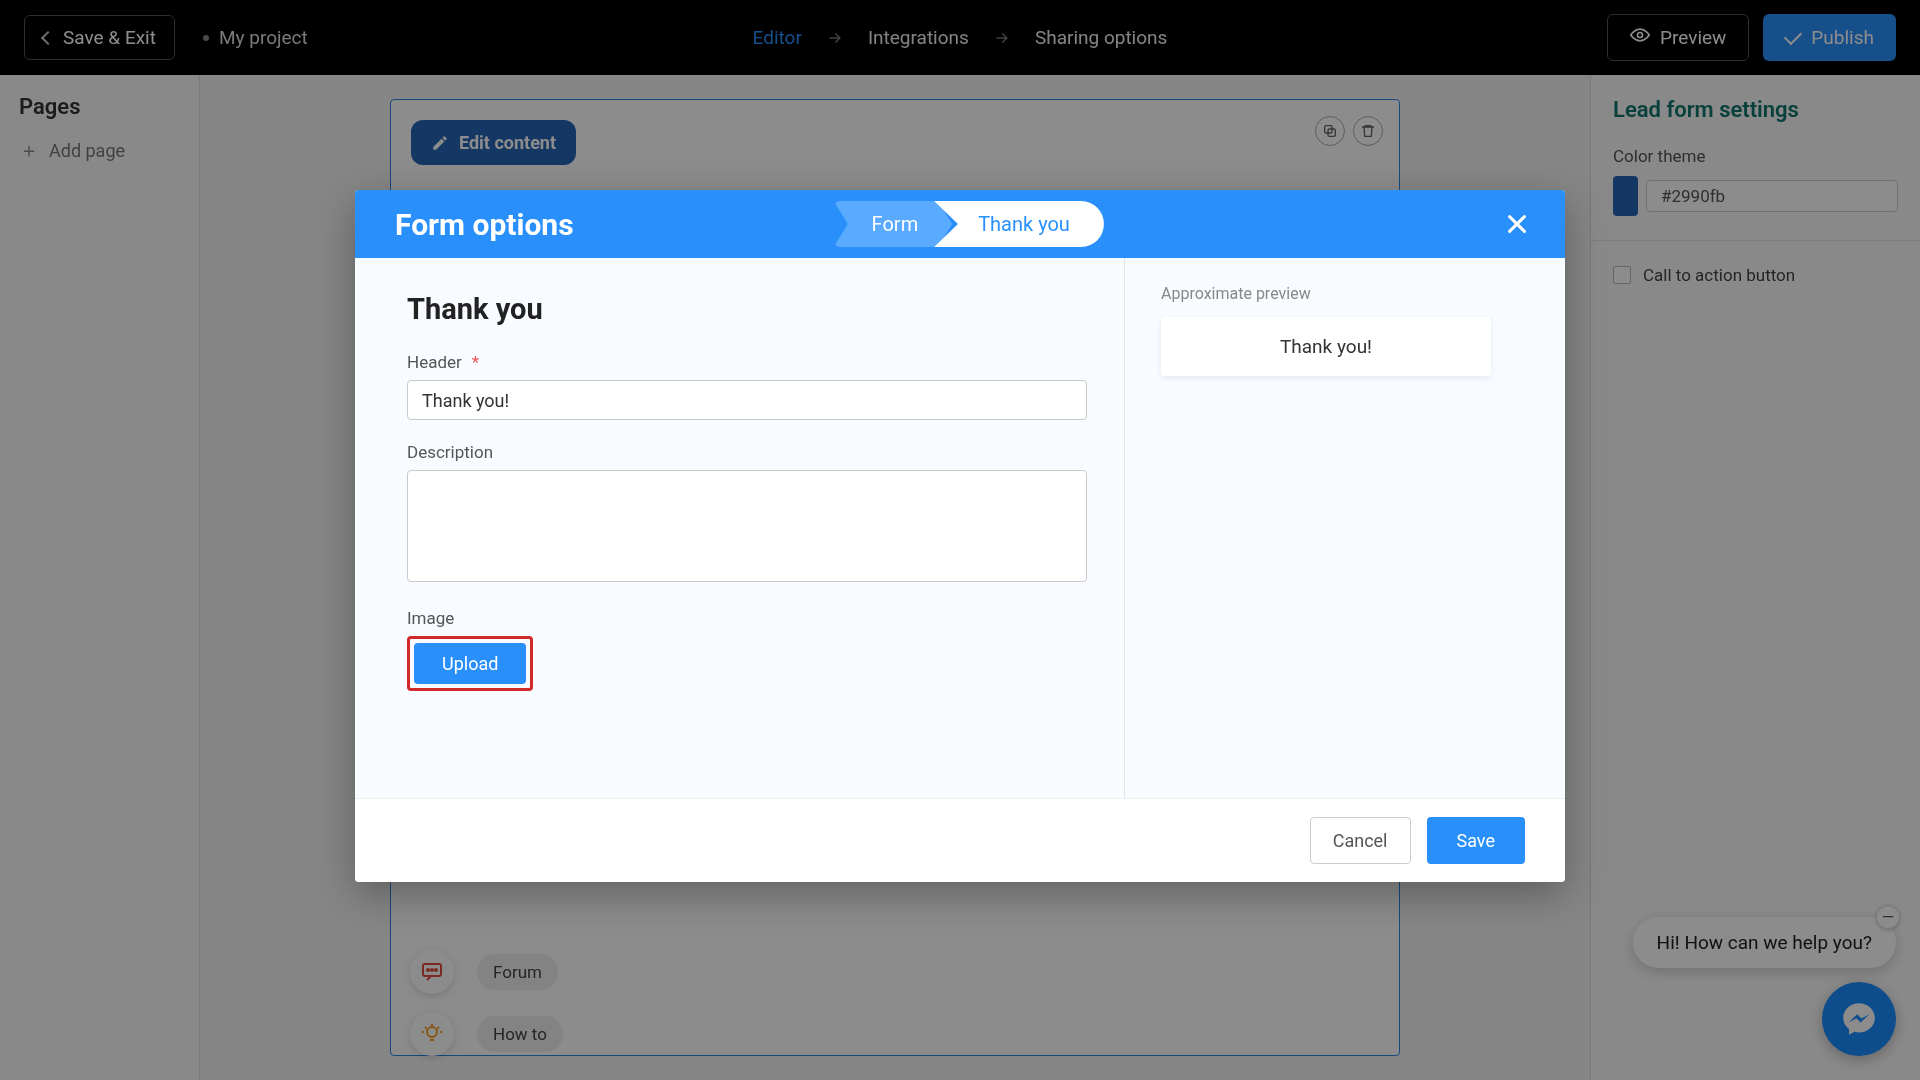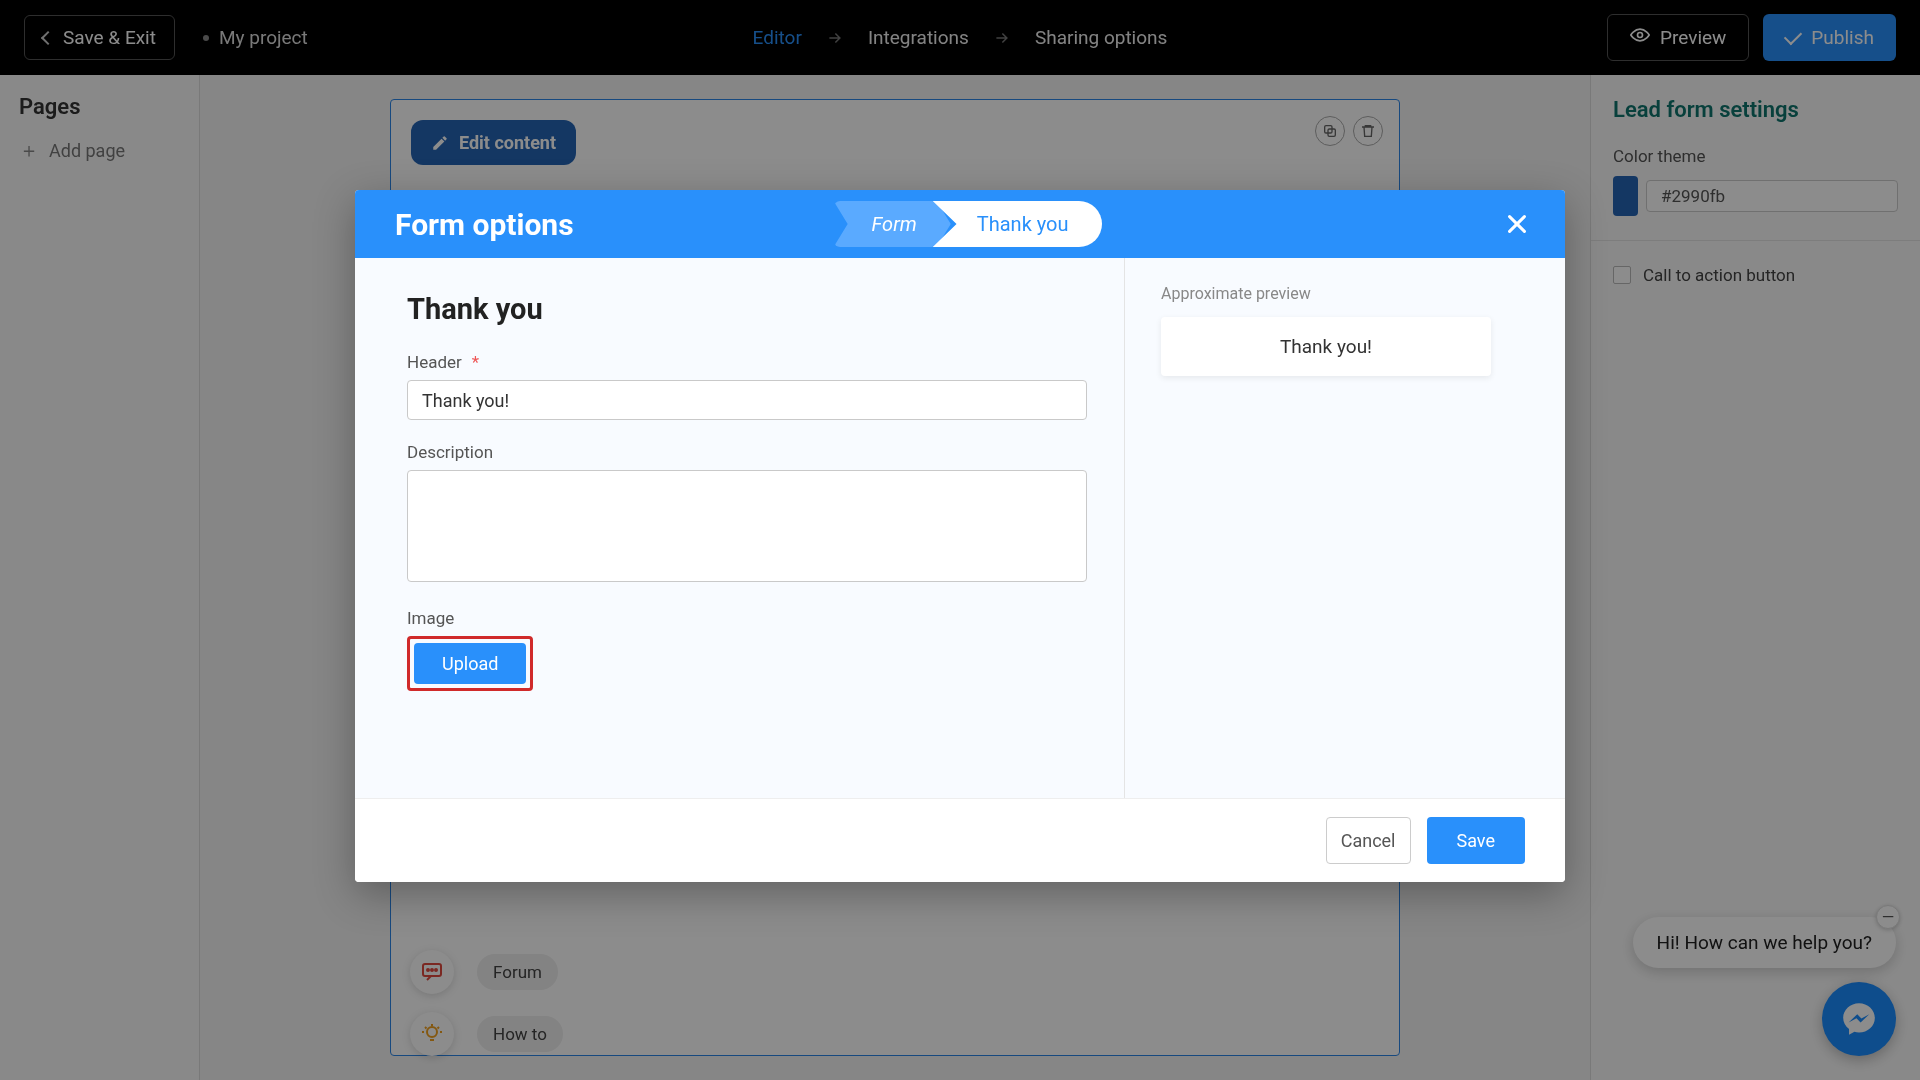--- a/index.html
+++ b/index.html
@@ -73,39 +73,39 @@
 
   .modal-header { background:#2990fb; height:68px; display:flex; align-items:center; padding:0 40px; position:relative; }
   .modal-title { color:#fff; font-size:30px; font-weight:700; }
   .modal-close { position:absolute; right:30px; top:50%; transform:translateY(-50%); width:36px; height:36px; cursor:pointer; }
   .modal-close::before, .modal-close::after { content:""; position:absolute; left:50%; top:50%; width:24px; height:3px; background:#fff; border-radius:2px; }
   .modal-close::before { transform:translate(-50%,-50%) rotate(45deg); }
   .modal-close::after  { transform:translate(-50%,-50%) rotate(-45deg); }
 
   .step-pills { display:flex; margin-left:260px; height:46px; }
   .step-pill { position:relative; display:flex; align-items:center; padding:0 34px 0 38px; font-size:20px; height:100%; }
-  .step-form { background:#5aaaff; color:#fff; clip-path: polygon(0 0, 88% 0, 100% 50%, 88% 100%, 0 100%, 12% 50%); border-radius:6px 0 0 6px;font-style:italic; }
+  .step-form { background:#5aaaff; color:#fff; clip-path: polygon(0 0, 88% 0, 100% 50%, 88% 100%, 0 100%, 12% 50%); border-radius:6px 0 0 6px; }
   .step-ty { background:#fff; color:#2990fb; border-radius:0 999px 999px 0; margin-left:-18px; padding-left:44px; clip-path: polygon(0 0, 100% 0, 100% 100%, 0 100%, 14% 50%);}
   
   .modal-body { display:flex; background:#f8fbff; min-height:540px; }
   .form-col { width:770px; padding:34px 52px; border-right:1px solid #e4e4e4; }
   .form-col h2 { font-size:29px; font-weight:700; color:#222; margin-bottom:26px; }
   .field-label { font-size:17px; color:#555; margin-bottom:8px; display:flex; gap:10px; }
   .req-star { color:#e55; }
   .text-input { width:680px; height:40px; border:1px solid #c9c9c9; border-radius:4px; padding:0 14px; font-size:18px; color:#333; background:#fff; margin-bottom:22px; }
   .textarea-input { width:680px; height:112px; border:1px solid #c9c9c9; border-radius:4px; padding:10px 14px; font-size:18px; color:#333; background:#fff; margin-bottom:22px; resize:none; }
   .upload-wrap { border:3px solid #d02a2a; border-radius:4px; padding:4px; display:inline-block; }
   .upload-btn { background:#2990fb; color:#fff; border:none; border-radius:4px; padding:10px 28px; font-size:18px; cursor:pointer; }
 
   .preview-col { flex:1; padding:26px 36px; }
   .preview-label { font-size:16px; color:#888; margin-bottom:14px; }
   .preview-card { background:#fff; border-radius:4px; box-shadow:0 2px 6px rgba(0,0,0,.08); padding:18px; text-align:center; font-size:19px; color:#333; width:330px; }
 
   .modal-footer { background:#fff; padding:18px 40px; display:flex; justify-content:flex-end; gap:16px; border-top:1px solid #eee; }
-  .btn-cancel { background:#fff; border:1px solid #ccc; color:#555; border-radius:4px; padding:12px 14px; font-size:18px; cursor:pointer; }
+  .btn-cancel { background:#fff; border:1px solid #ccc; color:#555; border-radius:4px; padding:12px 22px; font-size:18px; cursor:pointer; }
   .btn-save { background:#2990fb; border:none; color:#fff; border-radius:4px; padding:12px 30px; font-size:18px; cursor:pointer; }
 </style>
 </head>
 <body>
 
 <div class="topbar">
   <button class="save-exit-btn">
     <span class="chev"></span>
     <span>Save &amp; Exit</span>
   </button>

